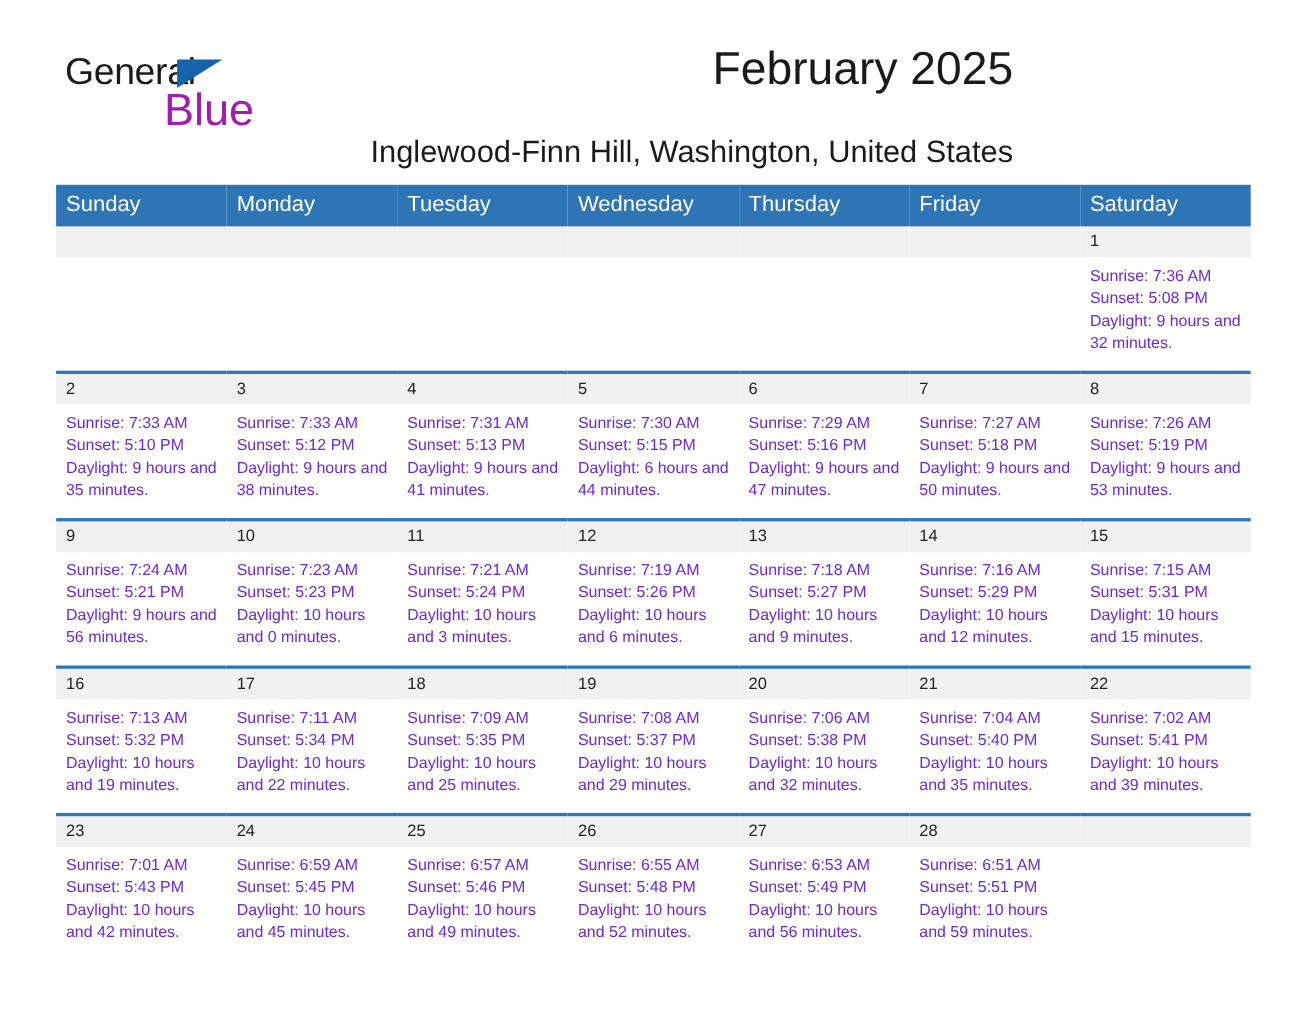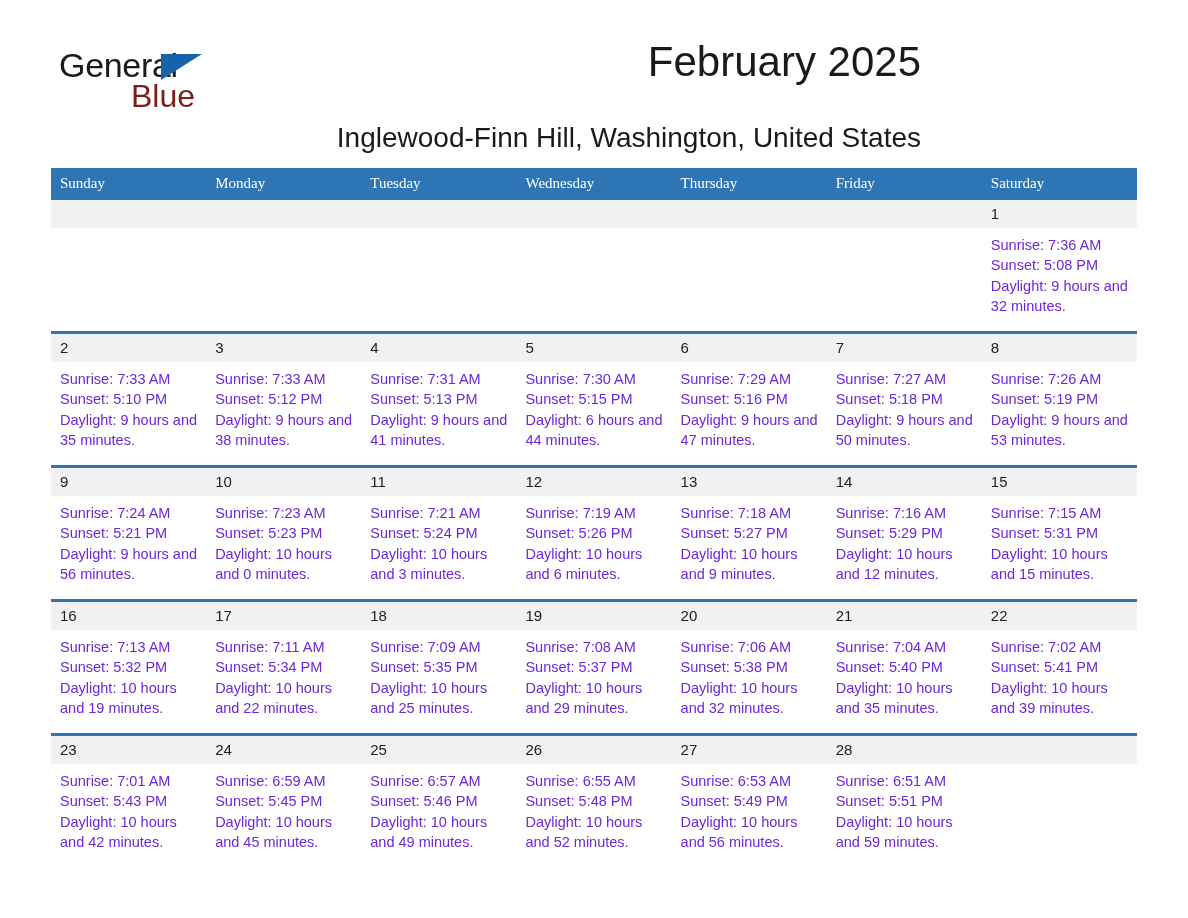--- a/index.html
+++ b/index.html
@@ -48,24 +48,24 @@
     position: absolute;
     left: 102px;
     top: 6px;
     width: 0;
     height: 0;
     border-left: 41px solid #1763ab;
     border-bottom: 26px solid transparent;
   }
   .brand-blue {
     position: absolute;
-    left: 72px;
+    left: 90px;
     top: 32px;
-    font-size: 32px;
-    color: #7f1d1d;
+    font-size: 41px;
+    color: #a21caf;
     line-height: 1;
   }
 
   .title-block {
     position: absolute;
     right: 0;
     top: 40px;
     text-align: right;
   }
   .month-title {
@@ -91,27 +91,26 @@
     width: 1086px;
     border-collapse: collapse;
     table-layout: fixed;
   }
   .calendar col {
     width: 155.14px;
   }
   thead th {
     background: #2E75B6;
     color: #ffffff;
-    font-size: 15px;
+    font-size: 20px;
     font-weight: normal;
     text-align: left;
     padding: 7px 0 8px 9px;
     height: 16px;
     border: none;
-    font-family: Liberation Serif, serif;
   }
   tbody tr {
     border-top: 3px solid #2E75B6;
   }
   tbody tr.first-week {
     border-top: none;
   }
   tbody td {
     vertical-align: top;
     padding: 0;

